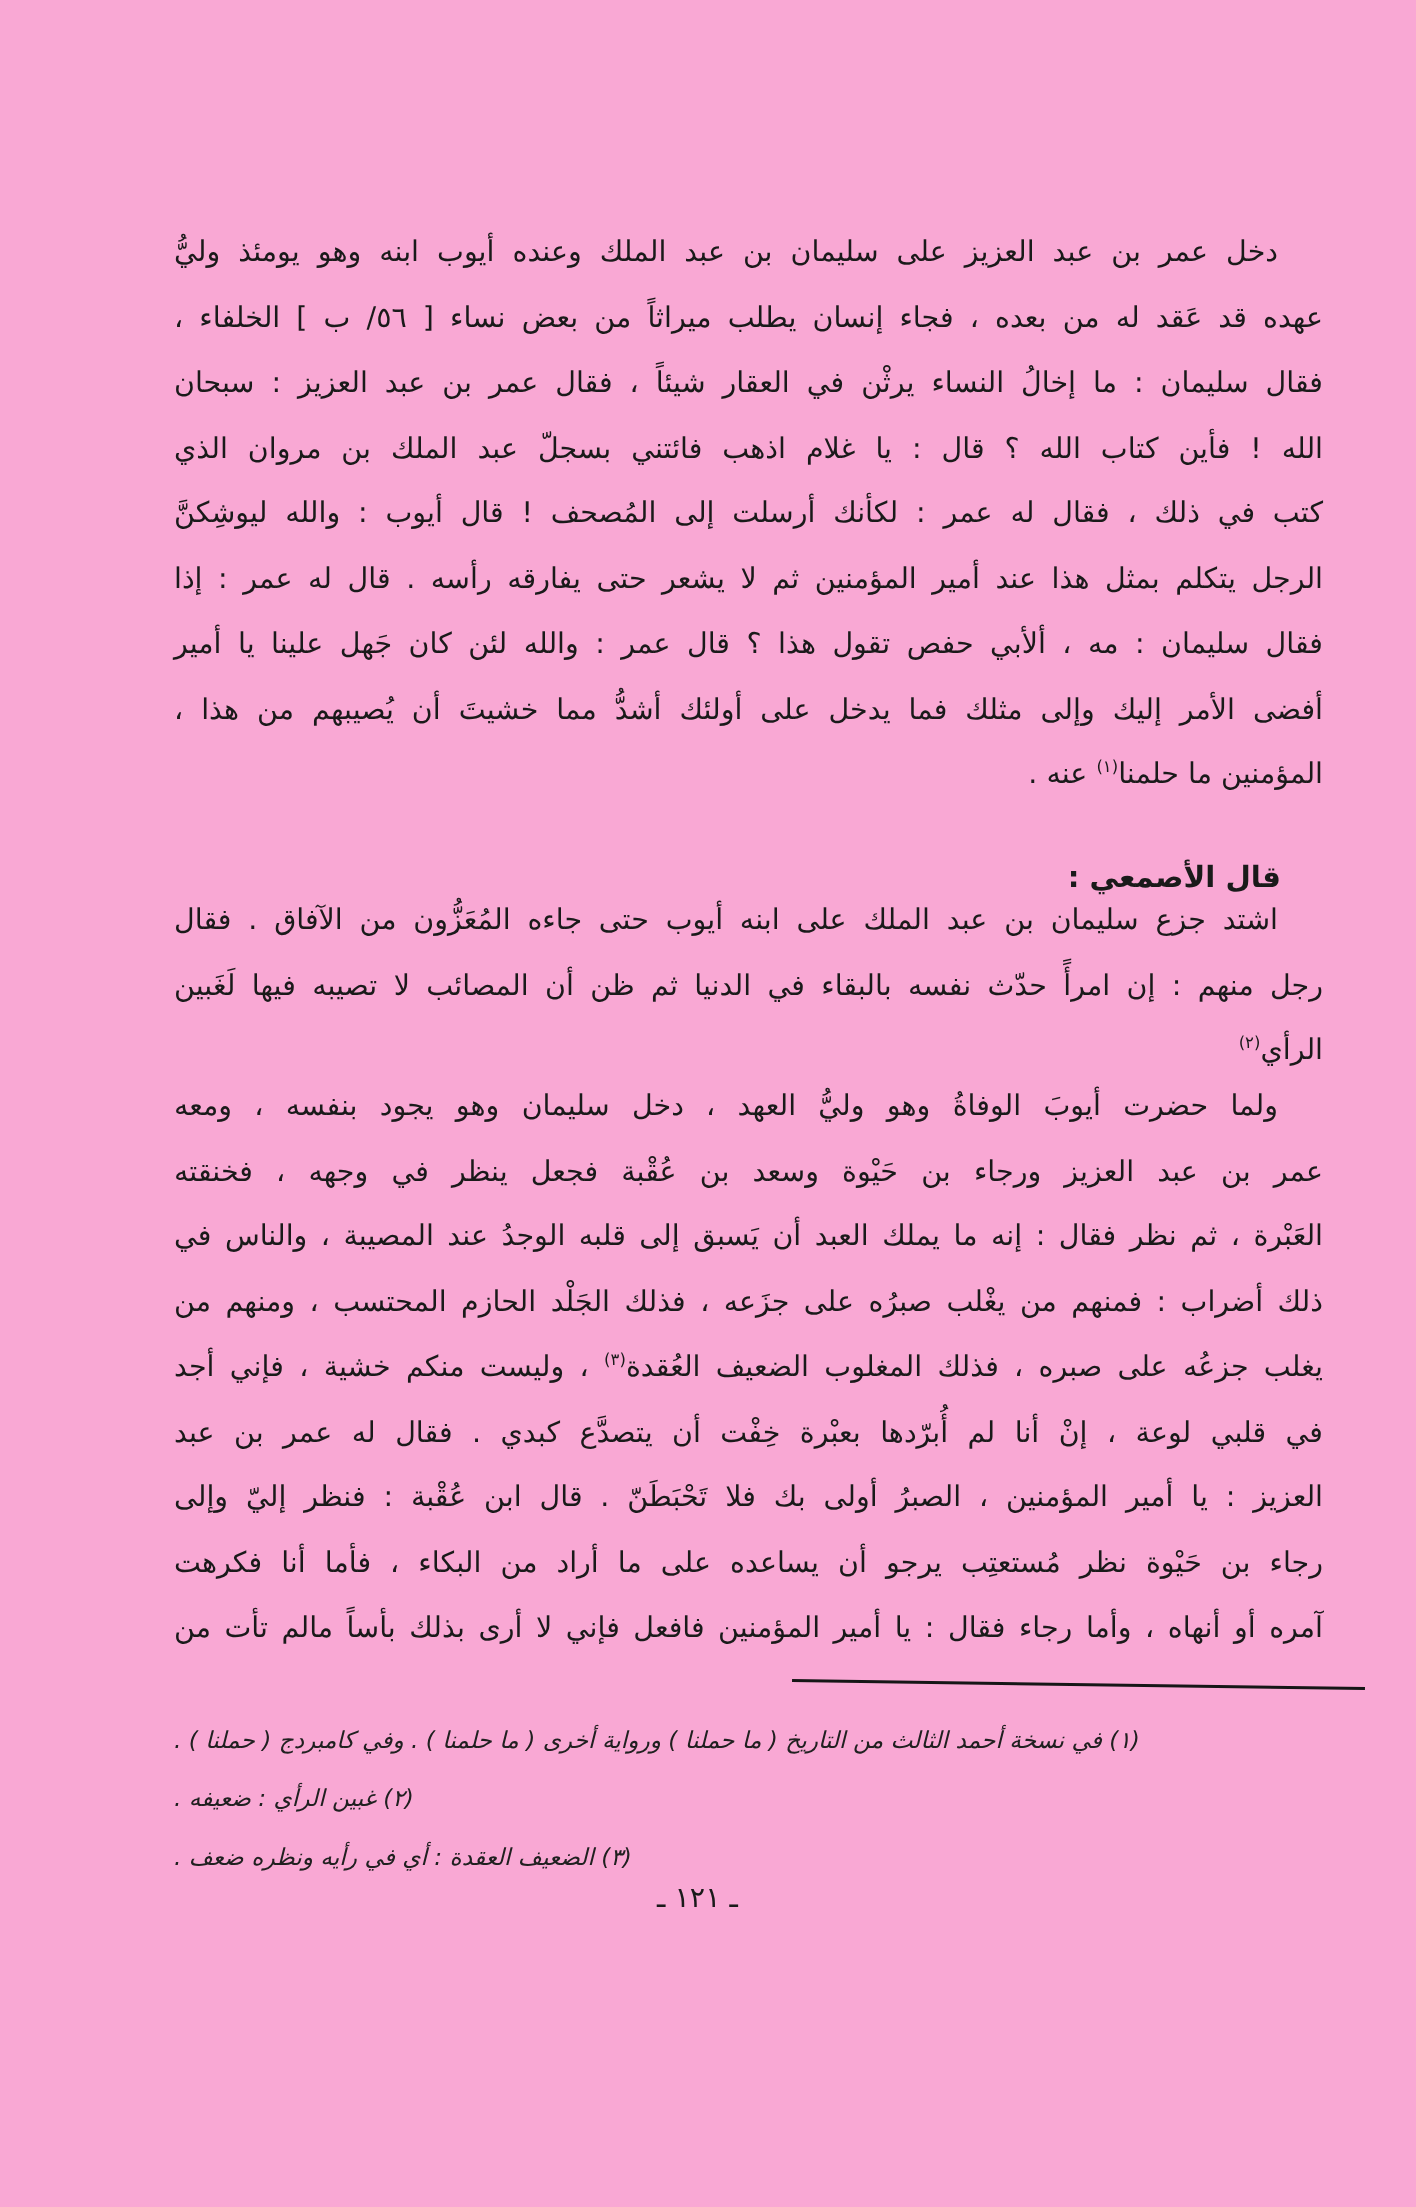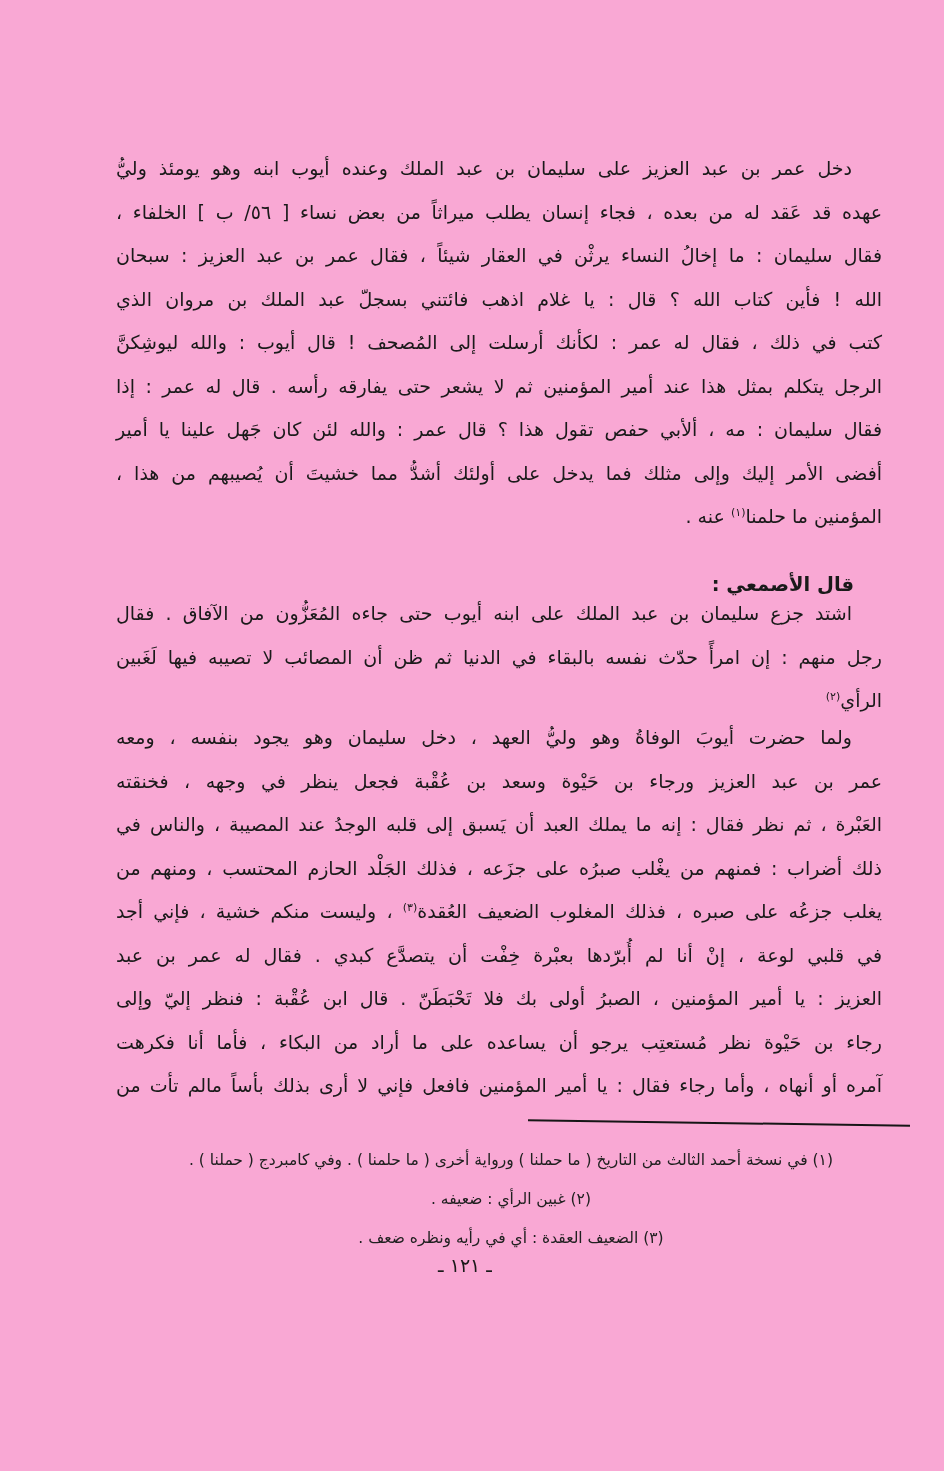--- a/index.html
+++ b/index.html
@@ -58,22 +58,23 @@
   }
   .footnotes {
     position: absolute;
     top: 1141px;
     right: 38px;
     width: 790px;
   }
   .fn-line {
     font-size: 15.5px;
     line-height: 39px;
-    text-align: center;
+    text-align: left;
     color: #202020;
+    font-style: italic;
   }
   .page-number {
     position: absolute;
     top: 1254px;
     left: 0;
     width: 930px;
     text-align: center;
     font-size: 19px;
     color: #1a1a1a;
   }

